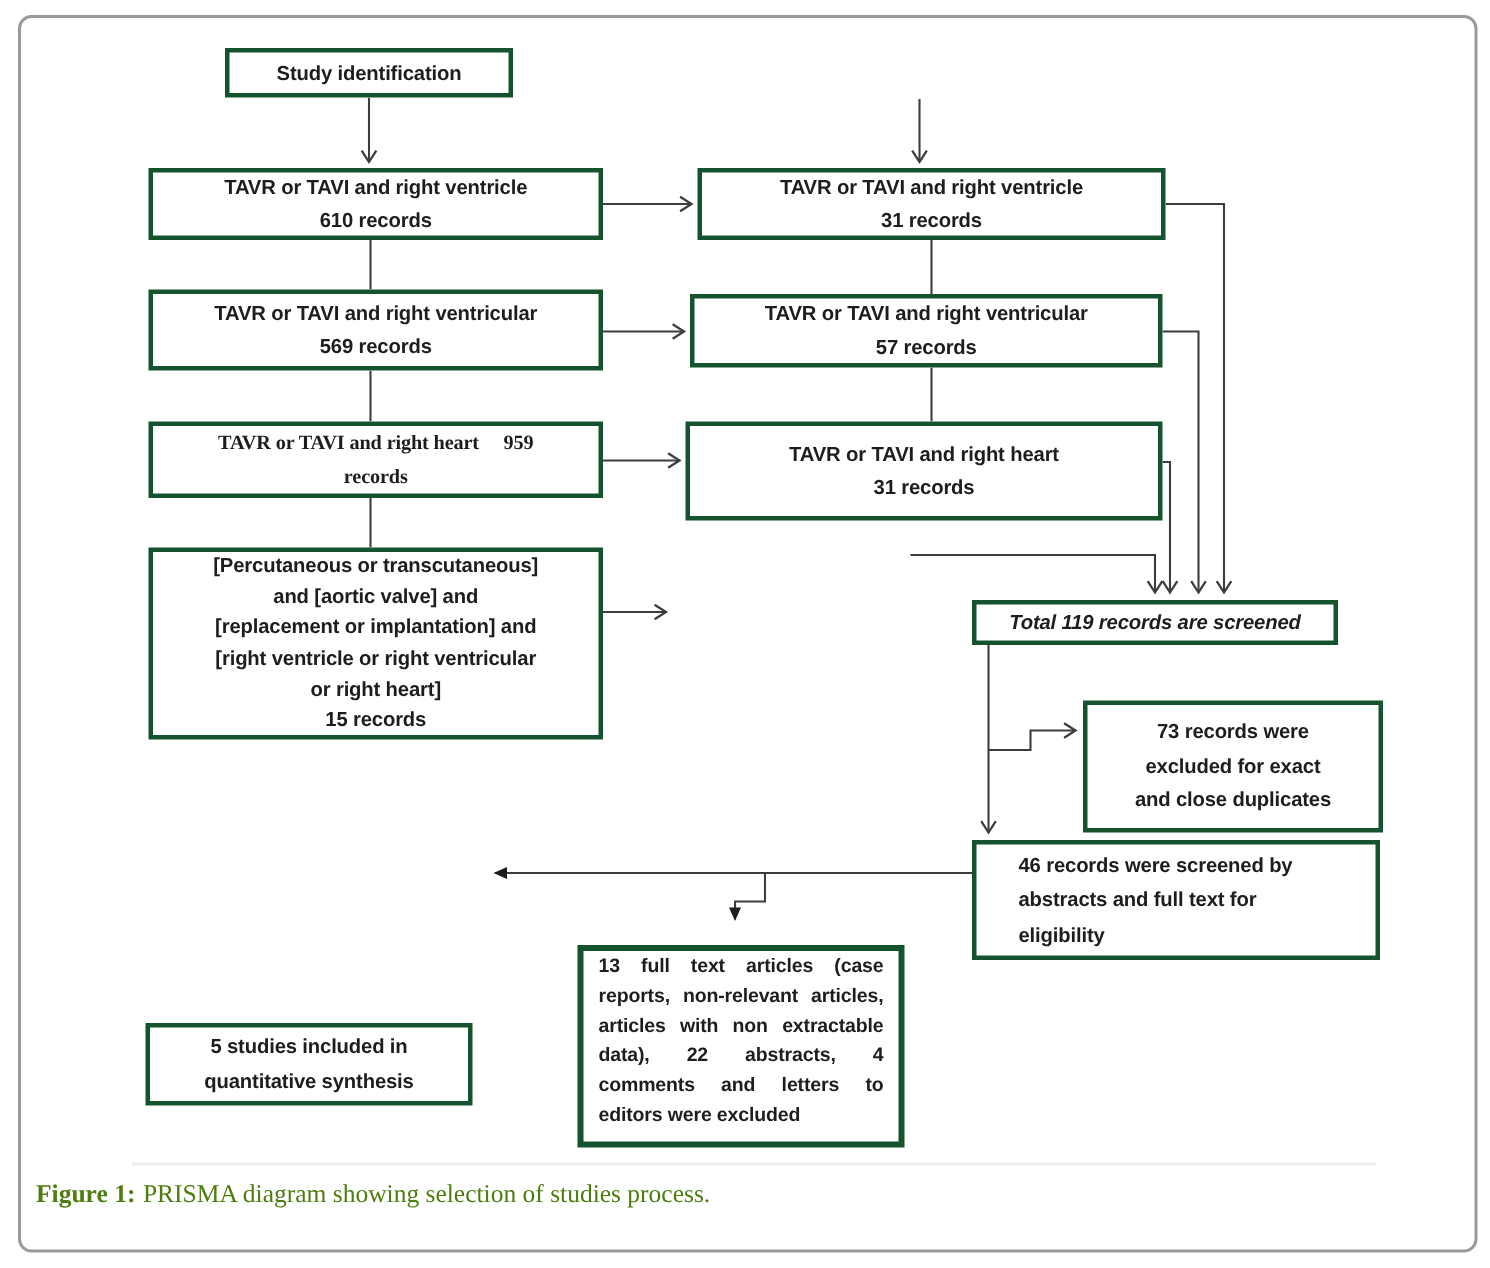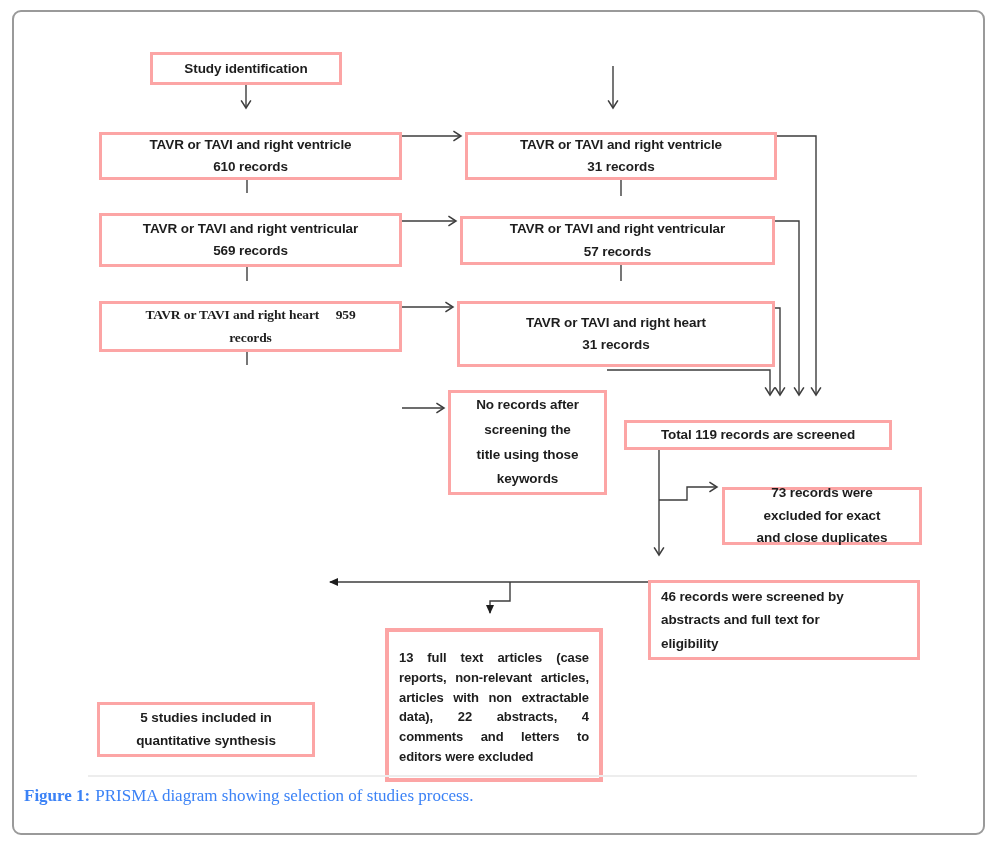--- a/index.html
+++ b/index.html
@@ -1,52 +1,52 @@
 <!DOCTYPE html>
 <html><head>
 <meta charset="utf-8">
 <style>
   html,body{margin:0;padding:0;background:#ffffff;}
   #page{position:relative;width:993px;height:845px;background:#ffffff;overflow:hidden;
         font-family:"Liberation Sans",sans-serif;}
   #frame{position:absolute;left:12px;top:10px;width:973px;height:825px;
          border:2px solid #9a9a9a;border-radius:9px;box-sizing:border-box;background:#ffffff;}
   #connectors{position:absolute;left:0;top:0;width:993px;height:845px;pointer-events:none;}
-  .box{position:absolute;box-sizing:border-box;border:3px solid #fca5a5;background:#ffffff;
+  .box{position:absolute;box-sizing:border-box;border:3px solid #14532d;background:#ffffff;
        display:flex;align-items:center;justify-content:center;text-align:center;
        white-space:pre-line;font-weight:bold;font-size:13.5px;line-height:1.6;
-       color:#1d1d1d;letter-spacing:-0.1px;margin-top:20px;}
+       color:#1d1d1d;letter-spacing:-0.1px;}
   
   #b-hdrL{left:150px;top:32px;width:192px;height:33px;}
   #b-hdrR{left:489px;top:32px;width:241px;height:34px;}
   
   #b-l1{left:99px;top:112px;width:303px;height:48px;line-height:1.65;}
   #b-r1{left:465px;top:112px;width:312px;height:48px;line-height:1.65;}
   
   #b-l2{left:99px;top:193px;width:303px;height:54px;line-height:1.65;}
   #b-r2{left:460px;top:196px;width:315px;height:49px;line-height:1.65;}
   
   #b-l3{left:99px;top:281px;width:303px;height:51px;line-height:1.65;font-family:Liberation Serif, serif;}
   #b-r3{left:457px;top:281px;width:318px;height:66px;line-height:1.65;}
   
   #b-perc{left:99px;top:365px;width:303px;height:128px;line-height:1.52;}
   #b-norec{left:448px;top:370px;width:159px;height:105px;line-height:1.85;}
-  #b-total{left:624px;top:400px;width:268px;height:30px;line-height:1;}
-  #b-excl73{left:722px;top:467px;width:200px;height:58px;line-height:1.7;}
+  #b-total{left:648px;top:400px;width:244px;height:30px;line-height:1;font-style:italic;}
+  #b-excl73{left:722px;top:467px;width:200px;height:88px;line-height:1.7;}
   #b-scr46{left:648px;top:560px;width:272px;height:80px;justify-content:flex-start;
-           text-align:left;padding:0 10px;line-height:1.72;}
+           text-align:left;padding:0 28px;line-height:1.72;}
   
   #b-qual6{left:99px;top:577px;width:224px;height:50px;line-height:1.65;}
   #b-quant5{left:97px;top:682px;width:218px;height:55px;line-height:1.65;}
-  #b-excl13{left:385px;top:608px;width:218px;height:154px;border-width:4px;
-            display:block;text-align:justify;white-space:normal;padding:16px 10px;
+  #b-excl13{left:385px;top:630px;width:218px;height:135px;border-width:4px;
+            display:block;text-align:justify;white-space:normal;padding:0 10px;
             font-size:13px;line-height:1.52;}
   #divider{position:absolute;left:88px;top:775px;width:829px;height:2px;background:#ededed;}
   #caption{position:absolute;left:24px;top:786px;width:930px;
-           font-family:"Liberation Serif",serif;font-size:17px;color:#3b82f6;}
+           font-family:"Liberation Serif",serif;font-size:17px;color:#4d7c0f;}
   #caption .cap-label{font-weight:bold;}
   #caption .cap-text{margin-left:5px;}
 </style>
 </head>
 <body>
 
 <div id="page">
   <div id="frame"></div>
 
   <svg id="connectors" viewBox="0 0 993 845" xmlns="http://www.w3.org/2000/svg">
@@ -91,24 +91,26 @@
   <div class="box" id="b-l2">TAVR or TAVI and right ventricular
 569 records</div>
   <div class="box" id="b-r2">TAVR or TAVI and right ventricular
 57 records</div>
 
   <div class="box" id="b-l3">TAVR or TAVI and right heart&nbsp;&nbsp;&nbsp;&nbsp;&nbsp;959
 records</div>
   <div class="box" id="b-r3">TAVR or TAVI and right heart
 31 records</div>
 
-  <div class="box" id="b-norec">No records after
-screening the
-title using those
-keywords</div>
+  <div class="box" id="b-perc">[Percutaneous or transcutaneous]
+and [aortic valve] and
+[replacement or implantation] and
+[right ventricle or right ventricular
+or right heart]
+15 records</div>
 
   <div class="box" id="b-total">Total 119 records are screened</div>
   <div class="box" id="b-excl73">73 records were
 excluded for exact
 and close duplicates</div>
   <div class="box" id="b-scr46">46 records were screened by
 abstracts and full text for
 eligibility</div>
 
   <div class="box" id="b-quant5">5 studies included in

